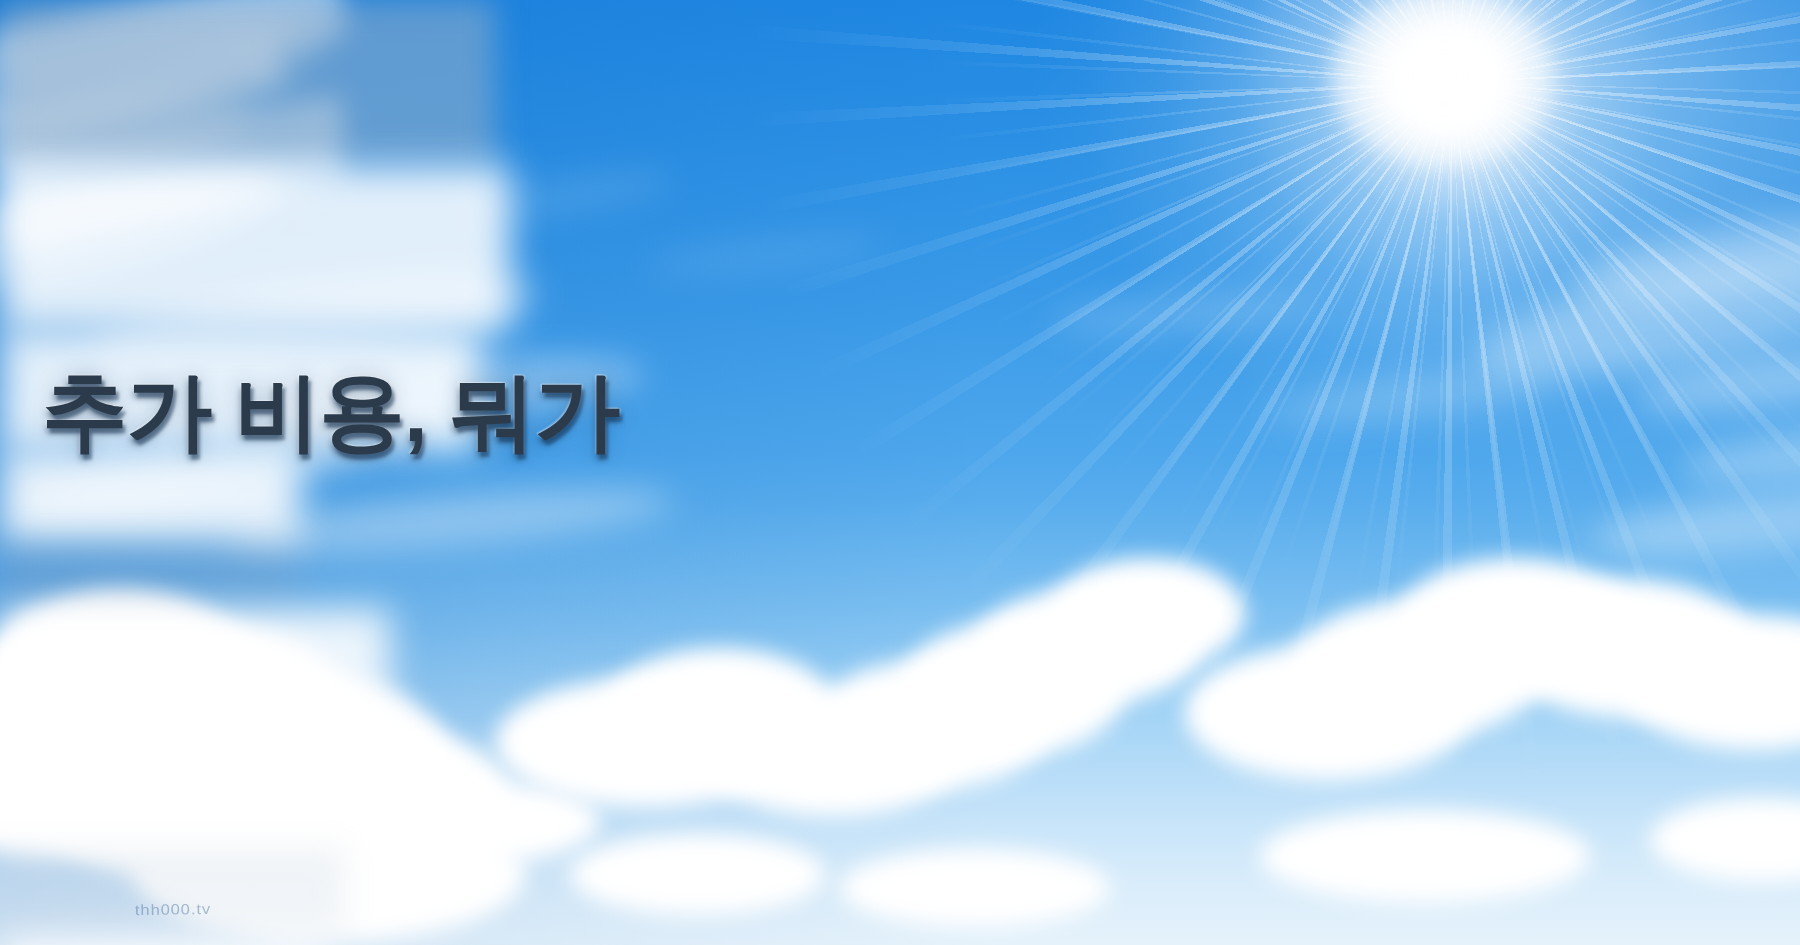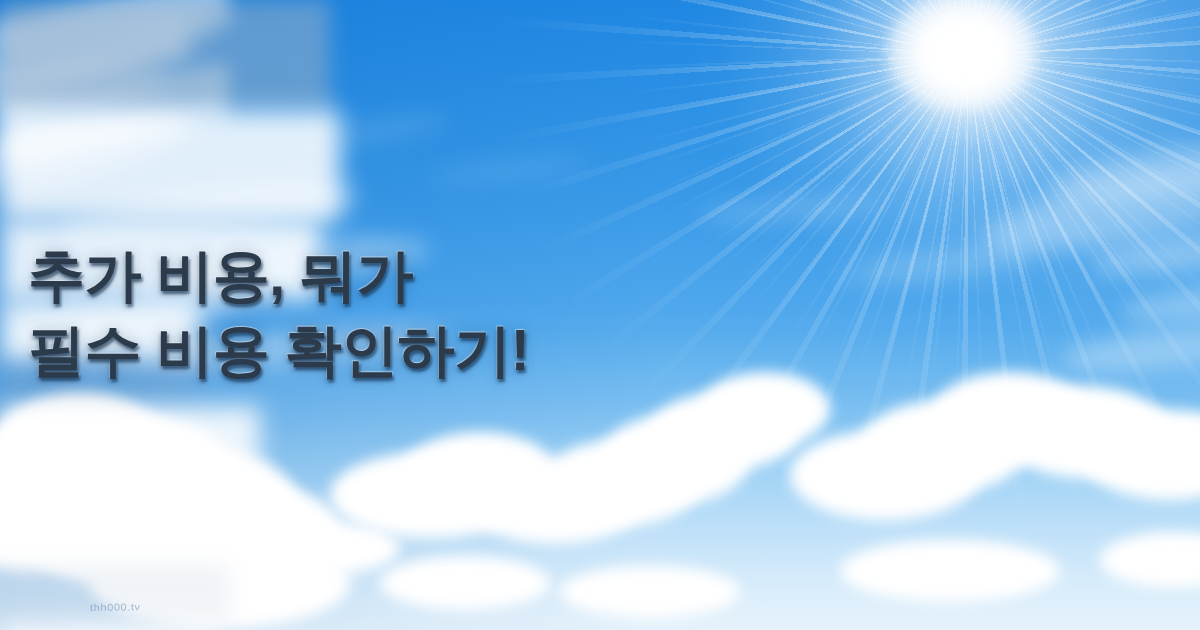--- a/index.html
+++ b/index.html
@@ -268,18 +268,17 @@
 
     <div class="puff" style="left:1100px;top:532px; width:150px; height:56px;"></div>
 
   </div>
 
   <div class="haze-bottom"></div>
   <div class="haze-top-right"></div>
 
   <div id="headline">
     <div class="hl-line">추가 비용, 뭐가</div>
-    <div class="hl-line">필수 비용 확인하기!</div>
   </div>
 
   <div id="watermark">thh000.tv</div>
 
 </div>
 
 </body></html>

